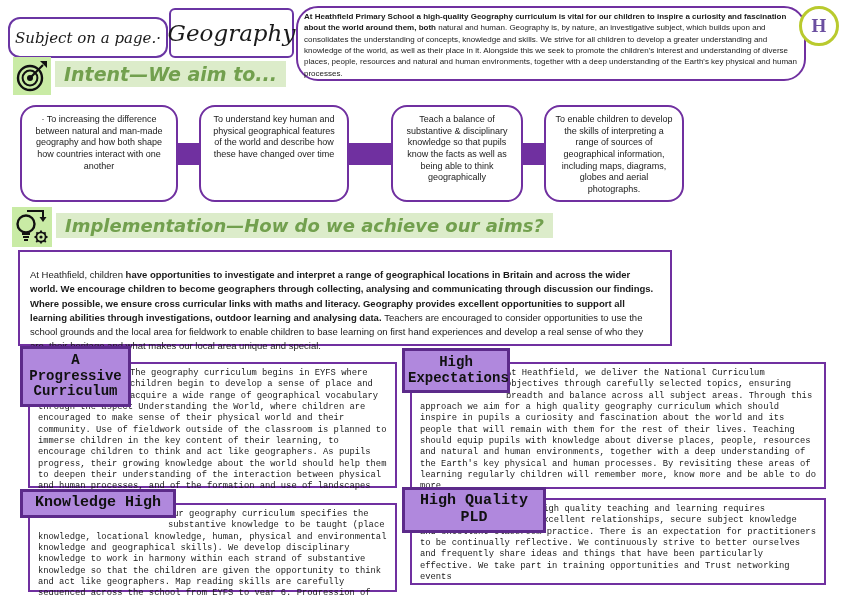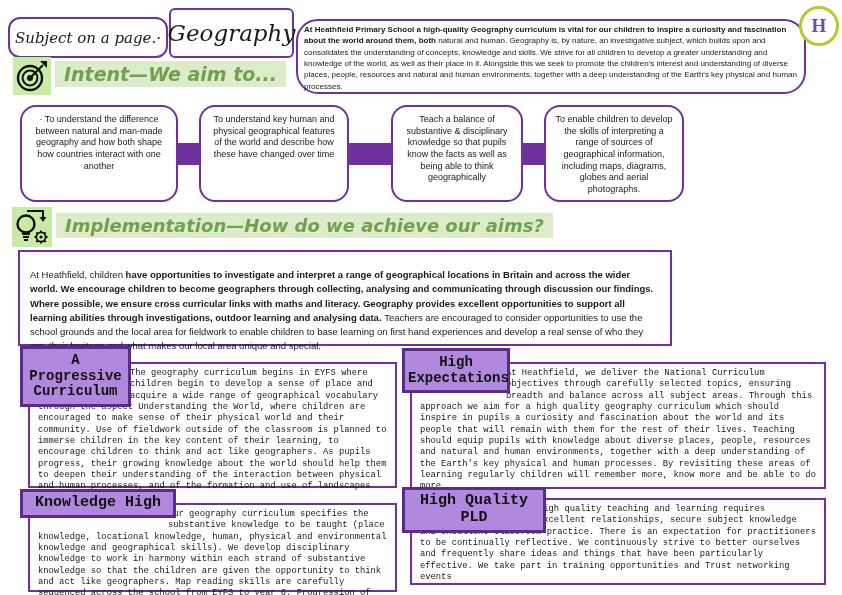--- a/index.html
+++ b/index.html
@@ -42,21 +42,21 @@
 
 <div class="page">
 
   <div class="abs titlebox hand" style="left:169px;top:8px;width:121px;height:46px;font-size:23px;border-radius:6px;">
     <span>Geography</span>
   </div>
   <div class="abs titlebox hand" style="left:8px;top:17px;width:156px;height:37px;font-size:15px;">
     <span>Subject on a page.·</span>
   </div>
 
-  <div class="abs pbox introtext" style="left:296px;top:19px;width:510px;height:75px;border-radius:22px;">
+  <div class="abs pbox introtext" style="left:296px;top:6px;width:510px;height:75px;border-radius:22px;">
     <span class="b">At Heathfield Primary School a high-quality Geography curriculum is vital for our children to inspire a curiosity and fascination about the world around them, both </span><span>natural and human. Geography is, by nature, an investigative subject, which builds upon and consolidates the understanding of concepts, knowledge and skills. We strive for all children to develop a greater understanding and knowledge of the world, as well as their place in it. Alongside this we seek to promote the children's interest and understanding of diverse places, people, resources and natural and human environments, together with a deep understanding of the Earth's key physical and human processes.</span>
   </div>
 
   <div class="abs logo" style="left:799px;top:6px;">
     <span>H</span>
   </div>
 
   <div class="abs iconbg" style="left:13px;top:57px;width:38px;height:38px;">
     <svg width="34" height="34" viewBox="0 0 34 34">
       <circle cx="15" cy="19" r="12" fill="none" stroke="#111" stroke-width="2.4"></circle>
@@ -65,21 +65,21 @@
       <line x1="15" y1="19" x2="28" y2="6" stroke="#111" stroke-width="2.2"></line>
       <path d="M25 2 L32 2 L32 9 L28.5 5.5 Z" fill="#111"></path>
     </svg>
   </div>
   <div class="abs greenhead" style="left:55px;top:61px;font-size:19px;">
     <span>Intent—We aim to...</span>
   </div>
 
   <div class="abs aims-row" style="left:20px;top:105px;width:818px;height:97px;">
     <div class="aimbox" style="flex:0 0 158px;">
-      <span>· To understand the difference between natural and man-made geography and how both shape how countries interact with one another</span>
+      <span>· To increasing the difference between natural and man-made geography and how both shape how countries interact with one another</span>
     </div>
     <div class="conn"></div>
     <div class="aimbox" style="flex:0 0 150px;">
       <span>To understand key human and physical geographical features of the world and describe how these have changed over time</span>
     </div>
     <div class="conn"></div>
     <div class="conn"></div>
     <div class="aimbox" style="flex:0 0 132px;">
       <span>Teach a balance of substantive &amp; disciplinary knowledge so that pupils know the facts as well as being able to think geographically</span>
     </div>

